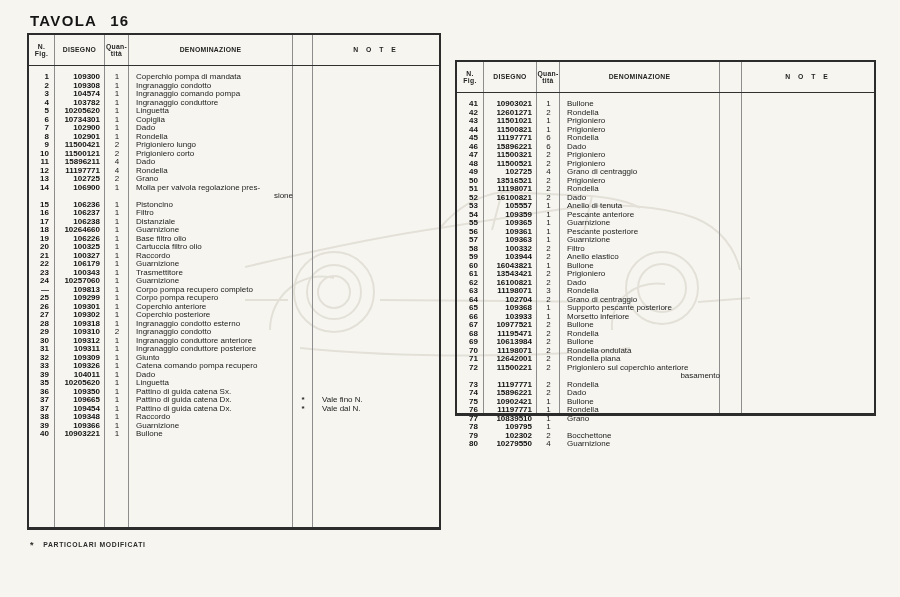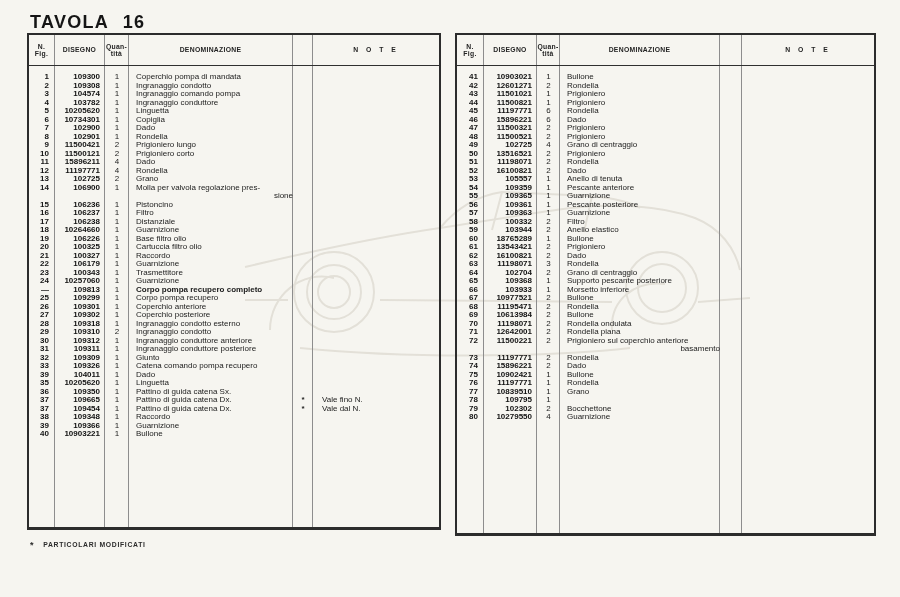--- a/index.html
+++ b/index.html
@@ -4,33 +4,33 @@
 <style>
   html,body { margin:0; padding:0; }
   body {
     width:900px; height:597px; position:relative; overflow:hidden;
     background:#f6f5f0; color:#1b1b1b;
     font-family:"Liberation Sans", sans-serif;
     -webkit-font-smoothing:antialiased;
   }
   .page-title {
     position:absolute; left:30px; top:12px;
-    font-size:18px; font-weight:bold; letter-spacing:1.3px; word-spacing:8px;
+    font-size:15px; font-weight:bold; letter-spacing:1.3px; word-spacing:8px;
     color:#151515;
   }
   .watermark {
     position:absolute; left:240px; top:170px; z-index:0; opacity:.85;
   }
   .tbl {
     position:absolute; top:33px; z-index:1; box-sizing:border-box;
     border:2px solid #2c2c2c; border-bottom-width:3px;
     background:transparent;
   }
   #tbl-left  { left:27px;  width:414px; height:497px; }
-  #tbl-right { left:455px; width:421px; height:503px; }
+  #tbl-right { left:455px; width:421px; height:356px;margin-top:27px; }
 
   .thead { display:grid; height:30px; border-bottom:1.5px solid #303030; }
   #tbl-left  .thead, #tbl-left  .trow { grid-template-columns:26px 50px 24px 164px 20px 1fr; }
   #tbl-right .thead, #tbl-right .trow { grid-template-columns:27px 53px 23px 160px 22px 1fr; }
 
   .hcell {
     display:flex; flex-direction:column; align-items:center; justify-content:center;
     font-size:6.8px; line-height:7.4px; font-weight:bold; letter-spacing:.3px; color:#242424;
   }
   .hcell.sep { border-right:1px solid #8d8d8d; }
@@ -42,21 +42,21 @@
   #tbl-right .v1{left:26px} #tbl-right .v2{left:79px} #tbl-right .v3{left:102px} #tbl-right .v4{left:262px} #tbl-right .v5{left:284px}
 
   .trow { display:grid; font-size:8px; line-height:8.5px; position:relative; z-index:1; }
   .c-fig  { text-align:right; padding-right:6px; font-weight:bold; color:#141414; }
   .c-part { text-align:right; padding-right:5px; font-weight:bold; color:#101010; }
   .c-qty  { text-align:center; }
   .c-name { padding-left:7px; }
   .c-star { text-align:center; font-weight:bold; }
   .c-note { padding-left:9px; }
   .cont   { padding-left:13px;text-align:right; }
-  .bold   { font-weight:bold; }
+  .bold   { font-weight:normal; }
   .spread { word-spacing:2.6px; }
 
   .footer {
     position:absolute; left:30px; top:541px; z-index:1;
     font-size:6.8px; font-weight:bold; letter-spacing:.7px; color:#2b2b2b;
     display:flex; align-items:center; gap:9px;
   }
   .footer .marker { font-size:9px; line-height:6px; }
 </style>
 </head>
@@ -620,21 +620,21 @@
       <div class="trow">
         <div class="c-fig">59</div>
         <div class="c-part">103944</div>
         <div class="c-qty">2</div>
         <div class="c-name"><span>Anello elastico</span></div>
         <div class="c-star"></div>
         <div class="c-note"></div>
       </div>
       <div class="trow">
         <div class="c-fig">60</div>
-        <div class="c-part">18765289</div>
+        <div class="c-part">16043821</div>
         <div class="c-qty">1</div>
         <div class="c-name"><span>Bullone</span></div>
         <div class="c-star"></div>
         <div class="c-note"></div>
       </div>
       <div class="trow">
         <div class="c-fig">61</div>
         <div class="c-part">13543421</div>
         <div class="c-qty">2</div>
         <div class="c-name"><span>Prigioniero</span></div>

